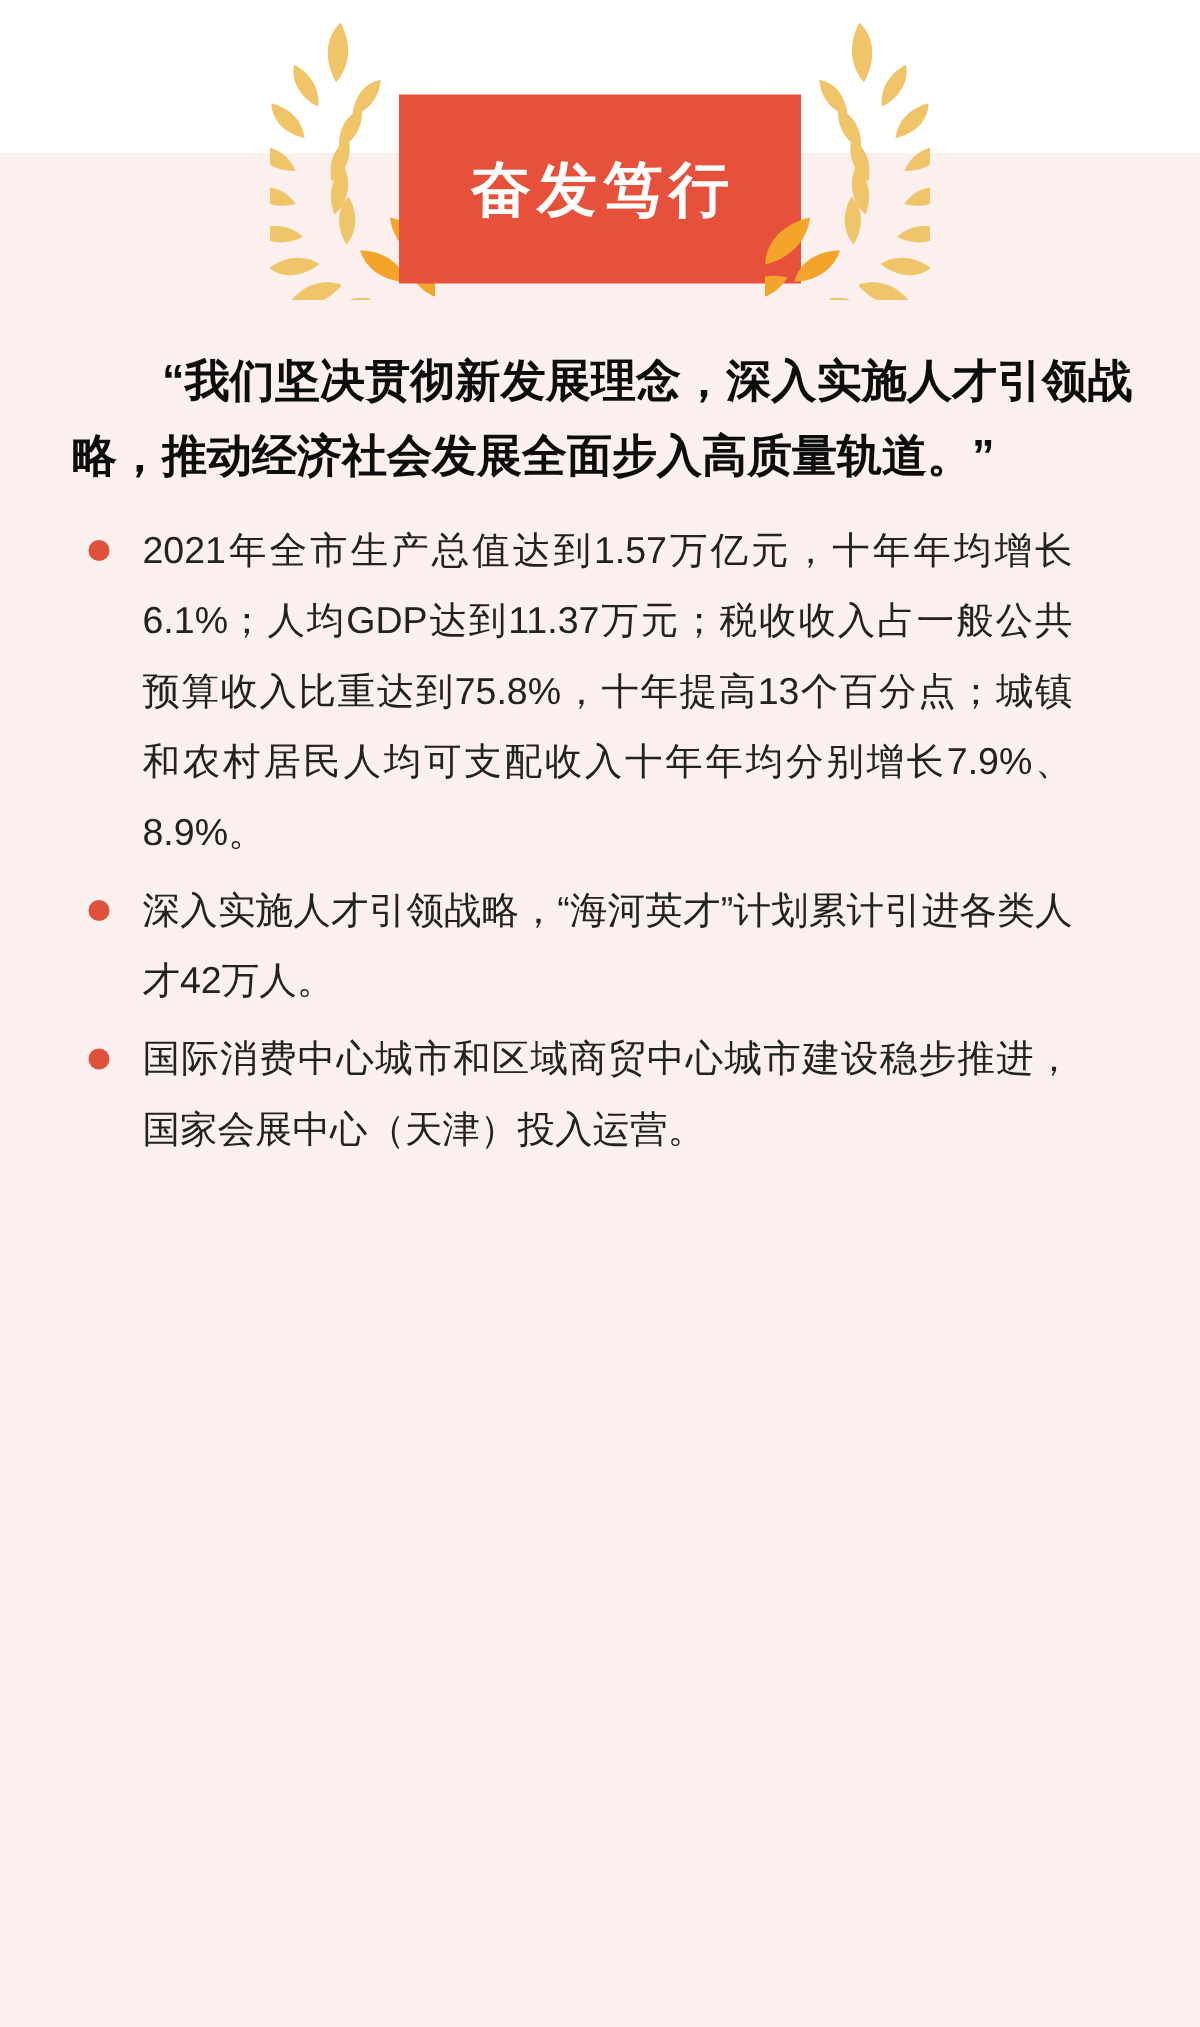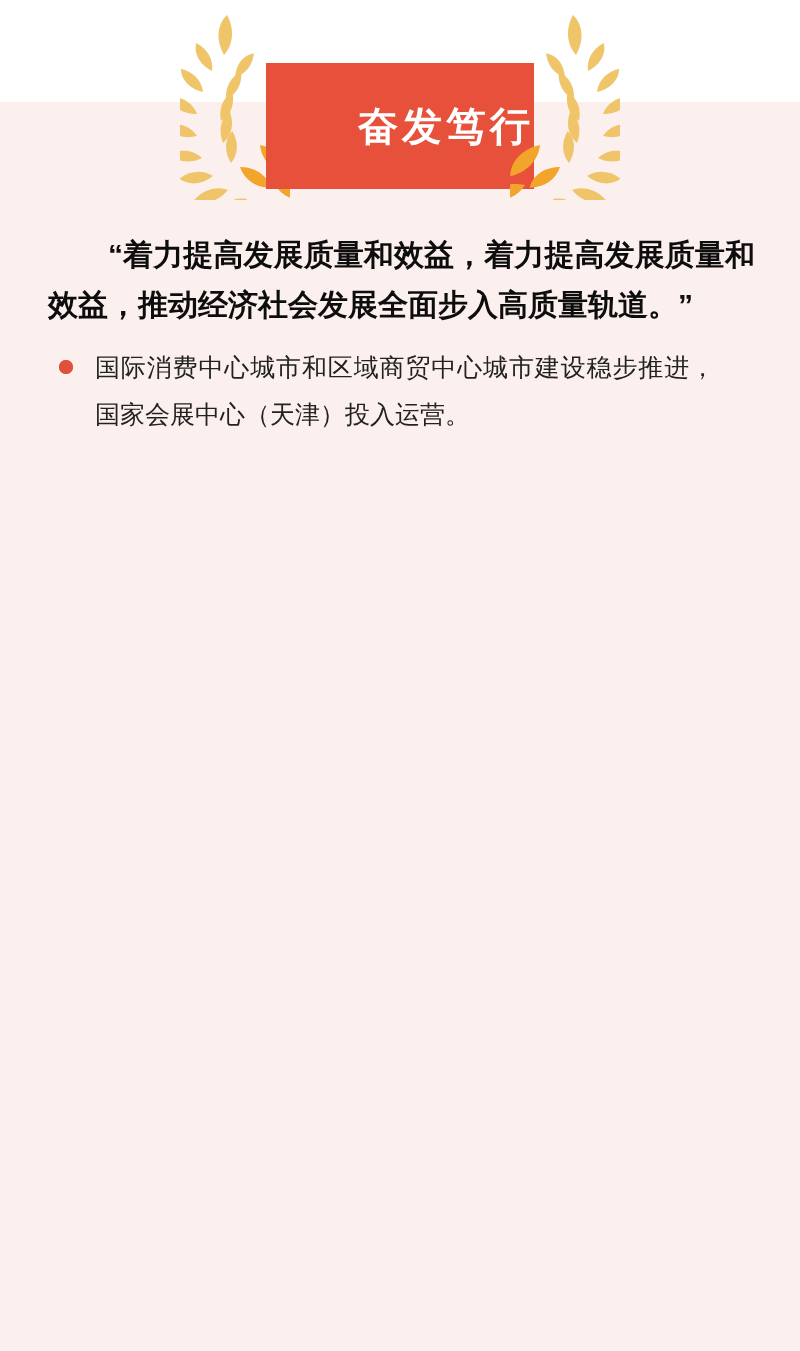--- a/index.html
+++ b/index.html
@@ -19,21 +19,21 @@
   .top-band{
     position:absolute; left:0; top:0; width:800px; height:102px;
     background:var(--band);
   }
   .header{
     position:relative; width:800px; height:210px;
   }
   .banner{
     position:absolute; left:266px; top:63px; width:268px; height:126px;
     background:var(--banner);
-    display:flex; align-items:center; justify-content:flex-end;
+    display:flex; align-items:center; justify-content:center;
   }
   .banner-title{
     color:var(--banner-text);
     font-size:40px; font-weight:bold; letter-spacing:4px;
     white-space:nowrap; text-indent:4px;
   }
   .wreath{
     position:absolute; top:15px; width:110px; height:185px;
   }
   .wreath.left{left:180px;}
@@ -102,24 +102,29 @@
 
   <div class="banner">
     <div class="banner-title">奋发笃行</div>
   </div>
 
   <svg class="wreath right" viewBox="0 0 110 185" aria-hidden="true">
     <use href="#branch" transform="translate(110 0) scale(-1 1)"></use>
   </svg>
 </div>
 
-<p class="quote">“着力提高发展质量和效益，着力提高发展质量和效益，推动经济社会发展全面步入高质量轨道。”</p>
+<p class="quote">“我们坚决贯彻新发展理念，深入实施人才引领战略，推动经济社会发展全面步入高质量轨道。”</p>
 
 <ul class="bullet-list">
   <li class="bullet-item">
     <span class="dot"></span>
+    <span>2021年全市生产总值达到1.57万亿元，十年年均增长6.1%；人均GDP达到11.37万元；税收收入占一般公共预算收入比重达到75.8%，十年提高13个百分点；城镇和农村居民人均可支配收入十年年均分别增长7.9%、8.9%。</span>
+  </li>
+  <li class="bullet-item">
+    <span class="dot"></span>
+    <span>深入实施人才引领战略，“海河英才”计划累计引进各类人才42万人。</span>
   </li>
   <li class="bullet-item">
     <span class="dot"></span>
     <span>国际消费中心城市和区域商贸中心城市建设稳步推进，国家会展中心（天津）投入运营。</span>
   </li>
 
 </ul>
 
 </body></html>

